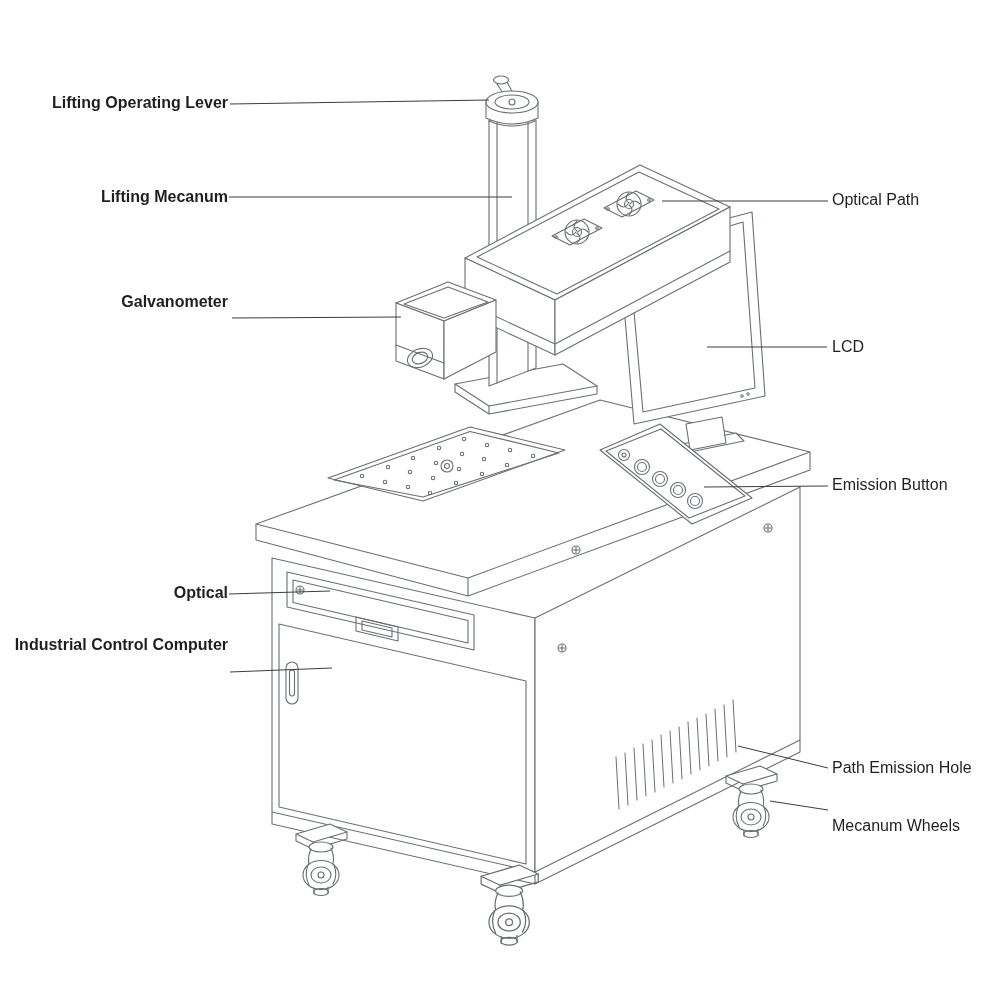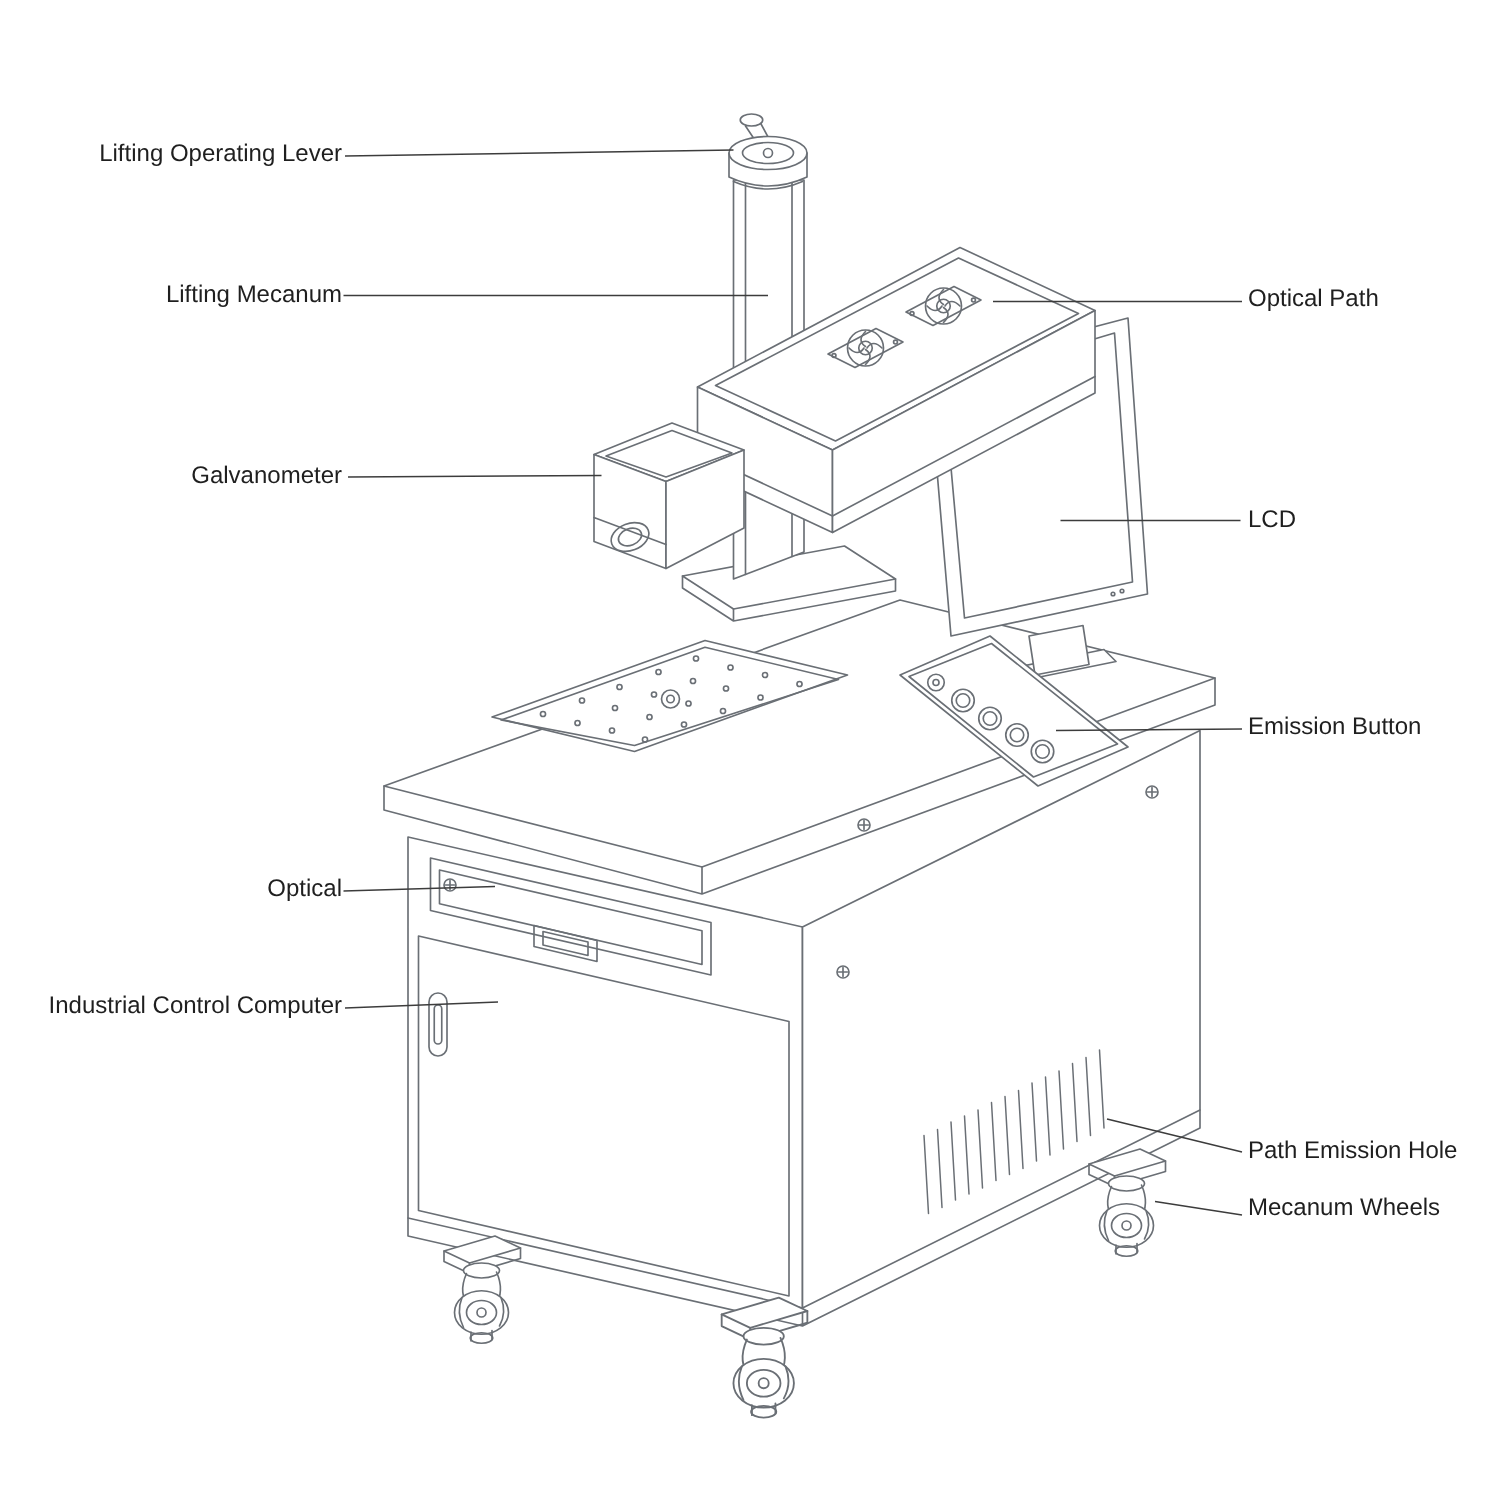--- a/index.html
+++ b/index.html
@@ -12,21 +12,21 @@
   }
   svg{position:absolute;left:0;top:0;}
   .label{
     position:absolute;
     font-size:16px;
     line-height:20px;
     color:#1f1f1f;
     white-space:nowrap;
     user-select:none;
   }
-  .label.left{ right:772px; text-align:center; }
+  .label.left{ right:772px; text-align:center;font-weight:bold; }
   .label.right{ left:832px; text-align:center; }
 </style>
 </head>
 <body>
 
 <div id="stage">
 
   <svg width="1000" height="996" viewBox="0 0 1000 996">
 
     <defs>
@@ -226,23 +226,23 @@
       <path d="M828,201 L662,201"></path>
       <path d="M827,347 L707,347"></path>
       <path d="M828,486 L704,487"></path>
       <path d="M828,768 L738,746"></path>
       <path d="M828,810 L770,801"></path>
     </g>
   </svg>
 
   <div class="label left" style="top:93px">Lifting Operating Lever</div>
   <div class="label left" style="top:187px">Lifting Mecanum</div>
-  <div class="label left" style="top:308px">Galvanometer</div>
+  <div class="label left" style="top:292px">Galvanometer</div>
   <div class="label left" style="top:583px">Optical</div>
-  <div class="label left" style="top:661px">Industrial Control Computer</div>
+  <div class="label left" style="top:635px">Industrial Control Computer</div>
 
   <div class="label right" style="top:190px">Optical Path</div>
   <div class="label right" style="top:337px">LCD</div>
   <div class="label right" style="top:475px">Emission Button</div>
   <div class="label right" style="top:758px">Path Emission Hole</div>
-  <div class="label right" style="top:796px">Mecanum Wheels</div>
+  <div class="label right" style="top:816px">Mecanum Wheels</div>
 
 </div>
 
 </body></html>

